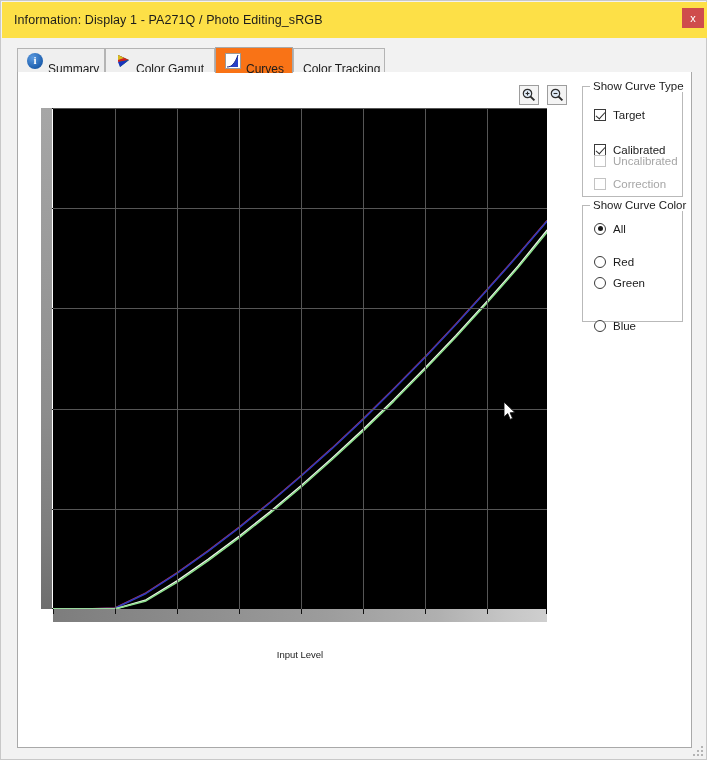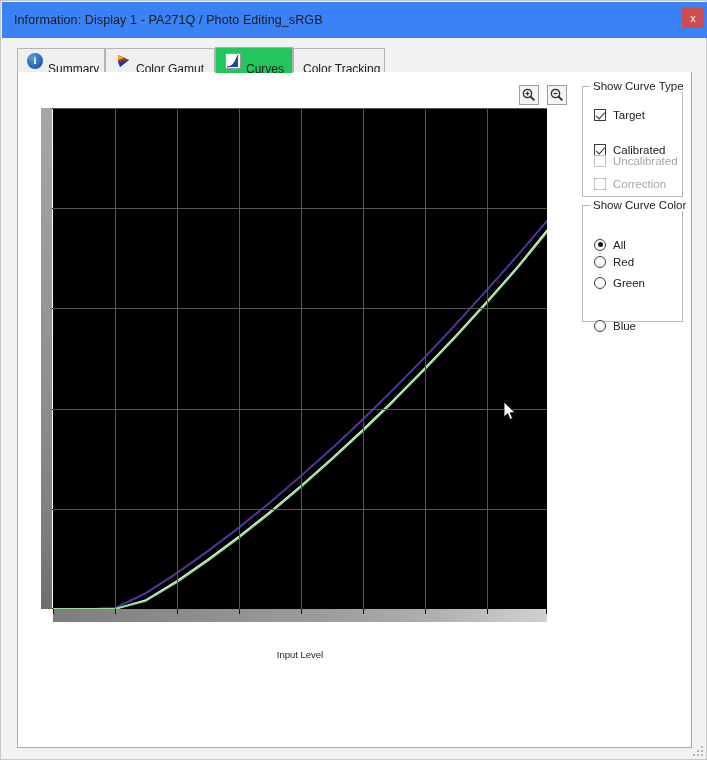--- a/index.html
+++ b/index.html
@@ -22,21 +22,21 @@
     left: 0; top: 0;
     width: 707px; height: 760px;
     background: #f2f2f2;
     border: 1px solid #c8c8c8;
     box-sizing: border-box;
   }
   .titlebar {
     position: absolute;
     left: 1px; top: 1px;
     width: 705px; height: 36px;
-    background: #3b82f6;
+    background: #fde047;
     box-sizing: border-box;
   }
   .titlebar-text {
     position: absolute;
     left: 12px; top: 11px;
     font-size: 12.5px;
     color: #1b1b1b;
     white-space: nowrap;
     letter-spacing: 0.1px;
   }
@@ -75,21 +75,21 @@
     background: #efefef;
     display: flex;
     align-items: center;
     padding: 0 9px;
     font-size: 12px;
     color: #1b1b1b;
     cursor: pointer;
     white-space: nowrap;
   }
   .tab.active {
-    background: #22c55e;
+    background: #f97316;
     border-color: #a9a9a9;
     height: 26px;
     z-index: 5;
     text-align: right;
   }
   .tab .tab-icon {
     width: 16px; height: 16px;
     margin-right: 5px;
     display: inline-block;
     position: relative;
@@ -426,21 +426,21 @@
       </div>
       <div class="optrow disabled" style="top:88px;">
         <span class="cbox disabled"></span>
         <span>Correction</span>
       </div>
     </div>
 
     <div class="groupbox" style="left:581px; top:204px; width:101px; height:117px;">
       <div class="groupbox-title">Show Curve Color</div>
 
-      <div class="optrow" style="top:30px;">
+      <div class="optrow" style="top:14px;">
         <span class="radio checked"></span>
         <span>All</span>
       </div>
       <div class="optrow" style="top:45px;align-items:flex-end;">
         <span class="radio"></span>
         <span>Red</span>
       </div>
       <div class="optrow" style="top:68px;">
         <span class="radio"></span>
         <span>Green</span>

